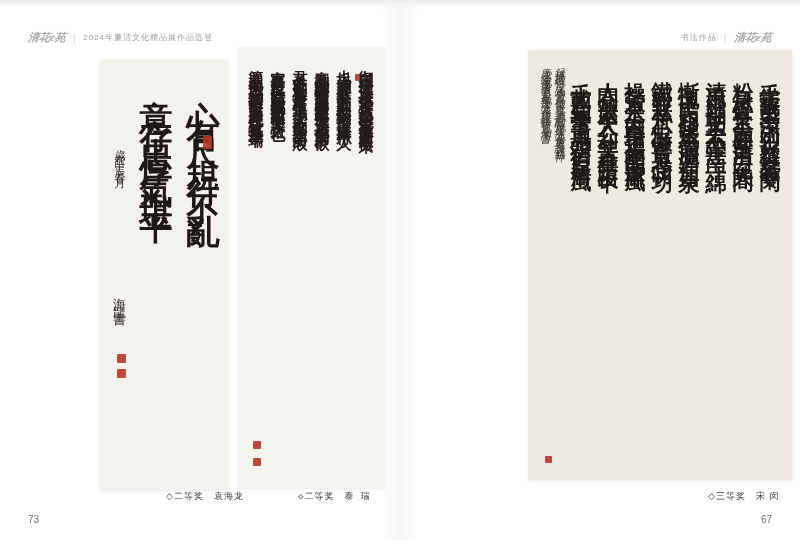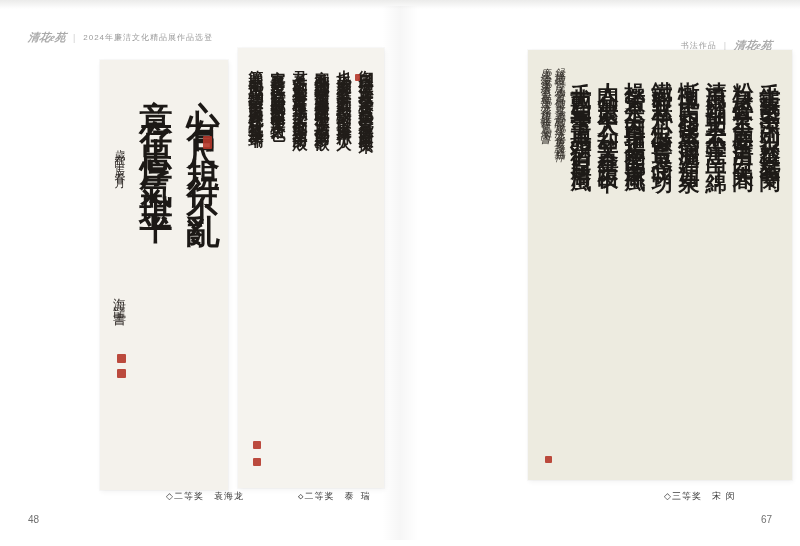--- a/index.html
+++ b/index.html
@@ -10,21 +10,21 @@
   }
   .top-edge{position:absolute;top:0;left:0;right:0;height:9px;
     background:linear-gradient(#ebebea,rgba(255,255,255,0));}
   .gutter{position:absolute;left:382px;top:6px;width:36px;bottom:6px;
     background:linear-gradient(to right,rgba(0,0,0,0),rgba(0,0,0,0.035),rgba(0,0,0,0));}
 
   
   .hdr{position:absolute;top:30px;font-size:8px;color:#9a9a9a;letter-spacing:1px;
     display:flex;align-items:center;gap:7px;}
   .hdr-left{left:28px;}
-  .hdr-right{right:28px;margin-top:8px;}
+  .hdr-right{right:28px;}
   .logo{font-family:"Liberation Serif","DejaVu Serif",serif;font-style:italic;
     font-weight:bold;font-size:11px;color:#ababab;transform:skewX(-6deg);letter-spacing:0;}
   .hdr .div{color:#cfcfcf;font-size:9px;}
 
   
   .paper{position:absolute;box-shadow:0 0 0 1px rgba(0,0,0,0.025),1px 2px 5px rgba(0,0,0,0.05);}
   .vtext{writing-mode:vertical-rl;text-orientation:upright;
     font-family:"Liberation Serif","DejaVu Serif",serif;color:#221e1a;}
 
   
@@ -115,18 +115,18 @@
     <div>操勞本是分内事拒禮為開廉潔風</div>
     <div>人間無處不天公却笑黄金饋夜中</div>
     <div>千載四知臺下過馬頭猶自起清風</div>
   </div>
   <div class="w3-insc vtext">
     <div>録廉詩四首深入學習貫徹習近平總書記關於廉潔文化重要論述精神</div>
     <div>廉潔治家廉潔奉公推動廉潔文化建設時在甲辰宋閔書</div>
   </div>
   <span class="seal" style="left:17px;top:406px;width:7px;height:7px;"></span>
 </div>
-<div class="caption" style="left:664px;top:490px;">
+<div class="caption" style="left:708px;top:490px;">
   <span>◇三等奖</span><span class="artist">宋 闵</span>
 </div>
 
-<div class="pagenum" style="left:28px;">48</div>
+<div class="pagenum" style="left:28px;">73</div>
 <div class="pagenum" style="right:28px;">67</div>
 
 </body></html>

